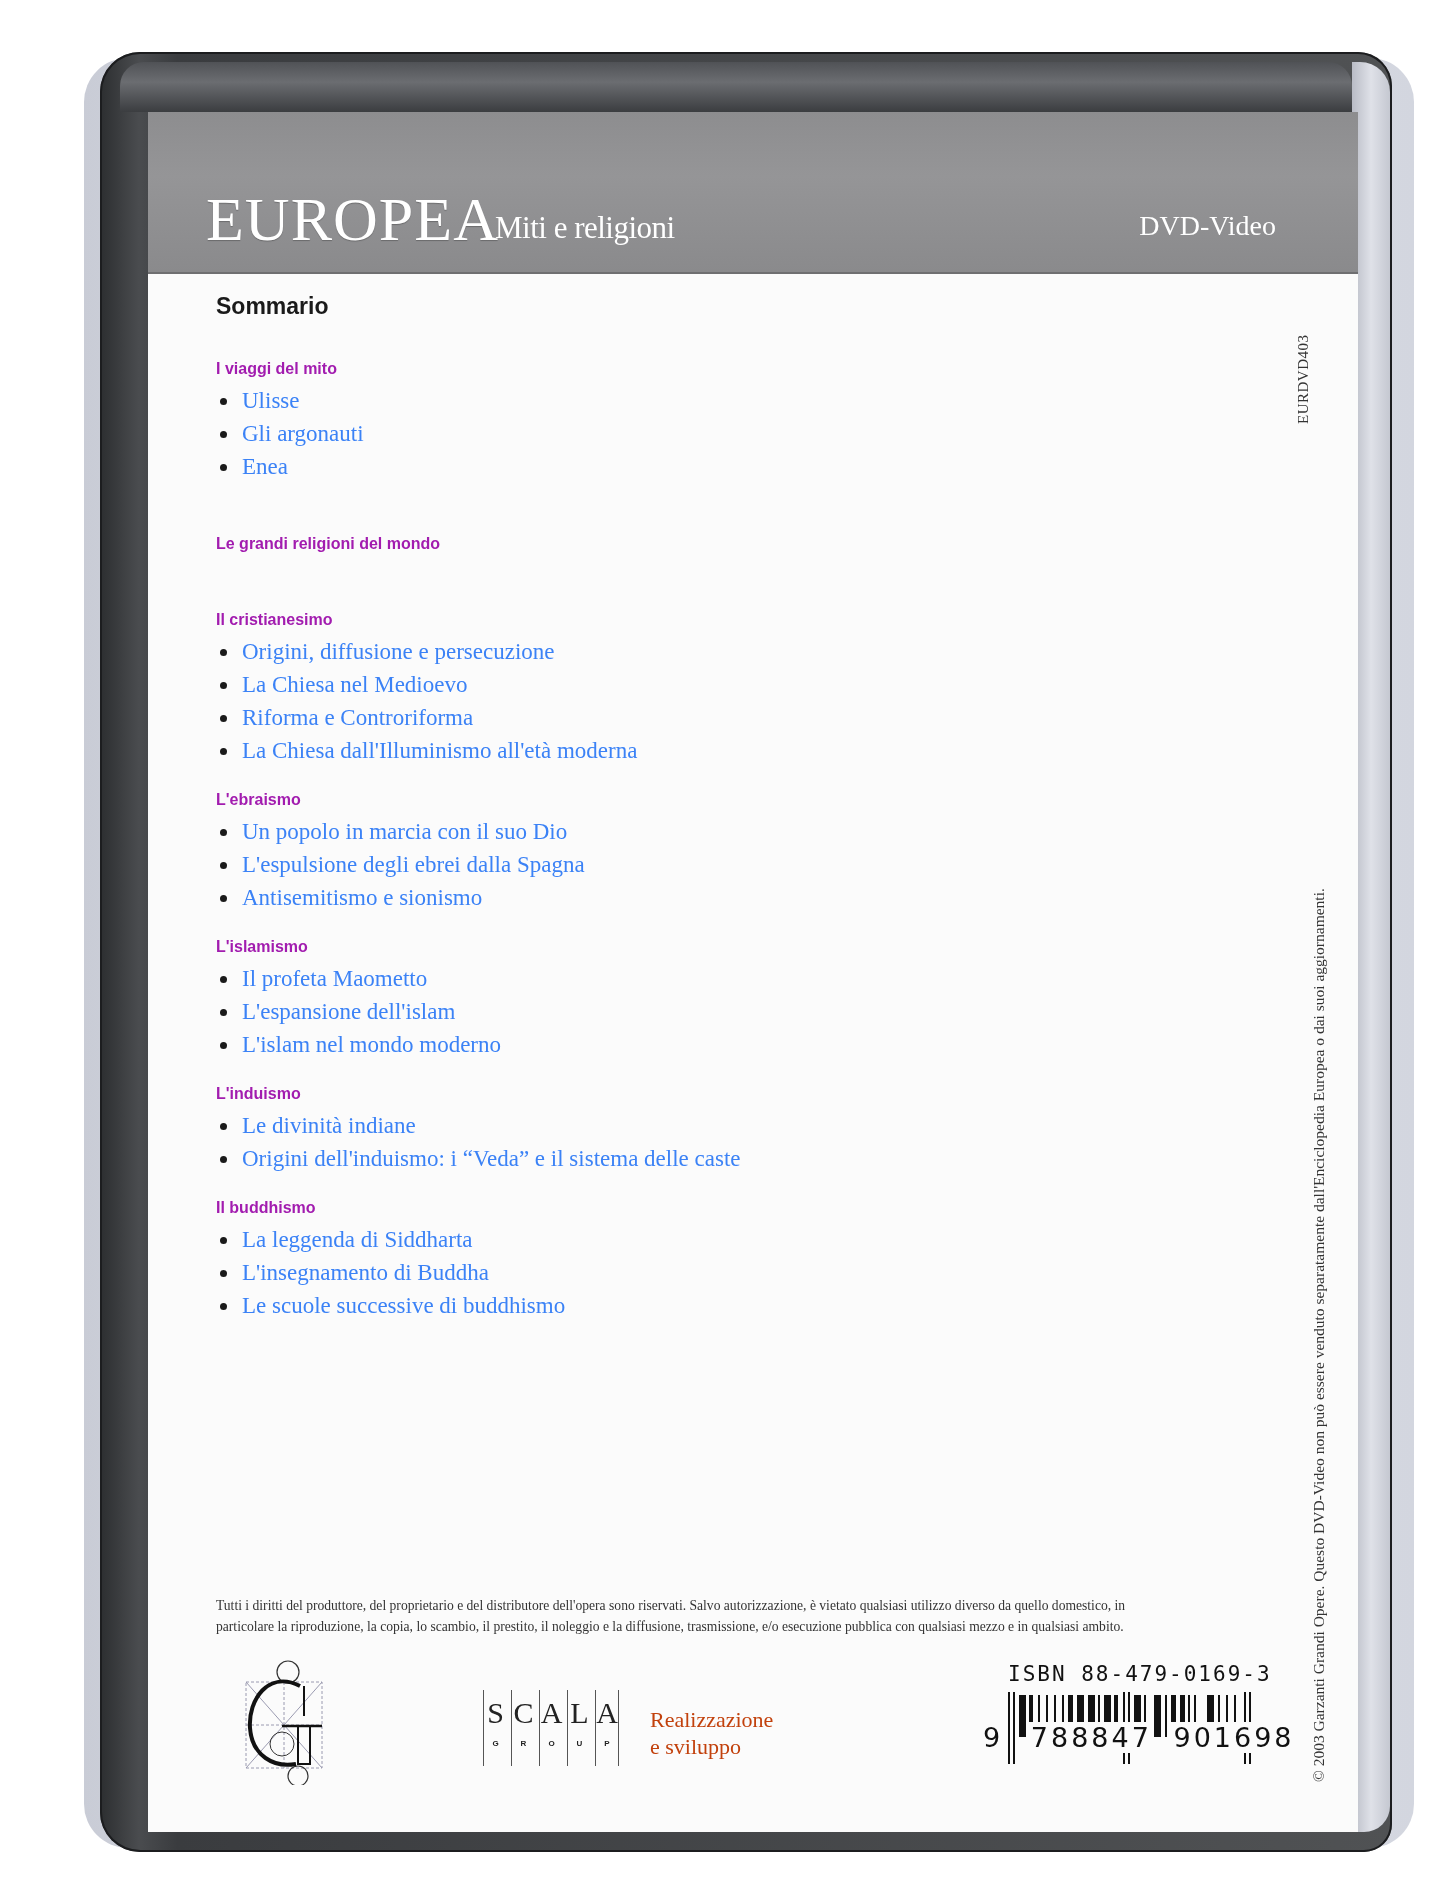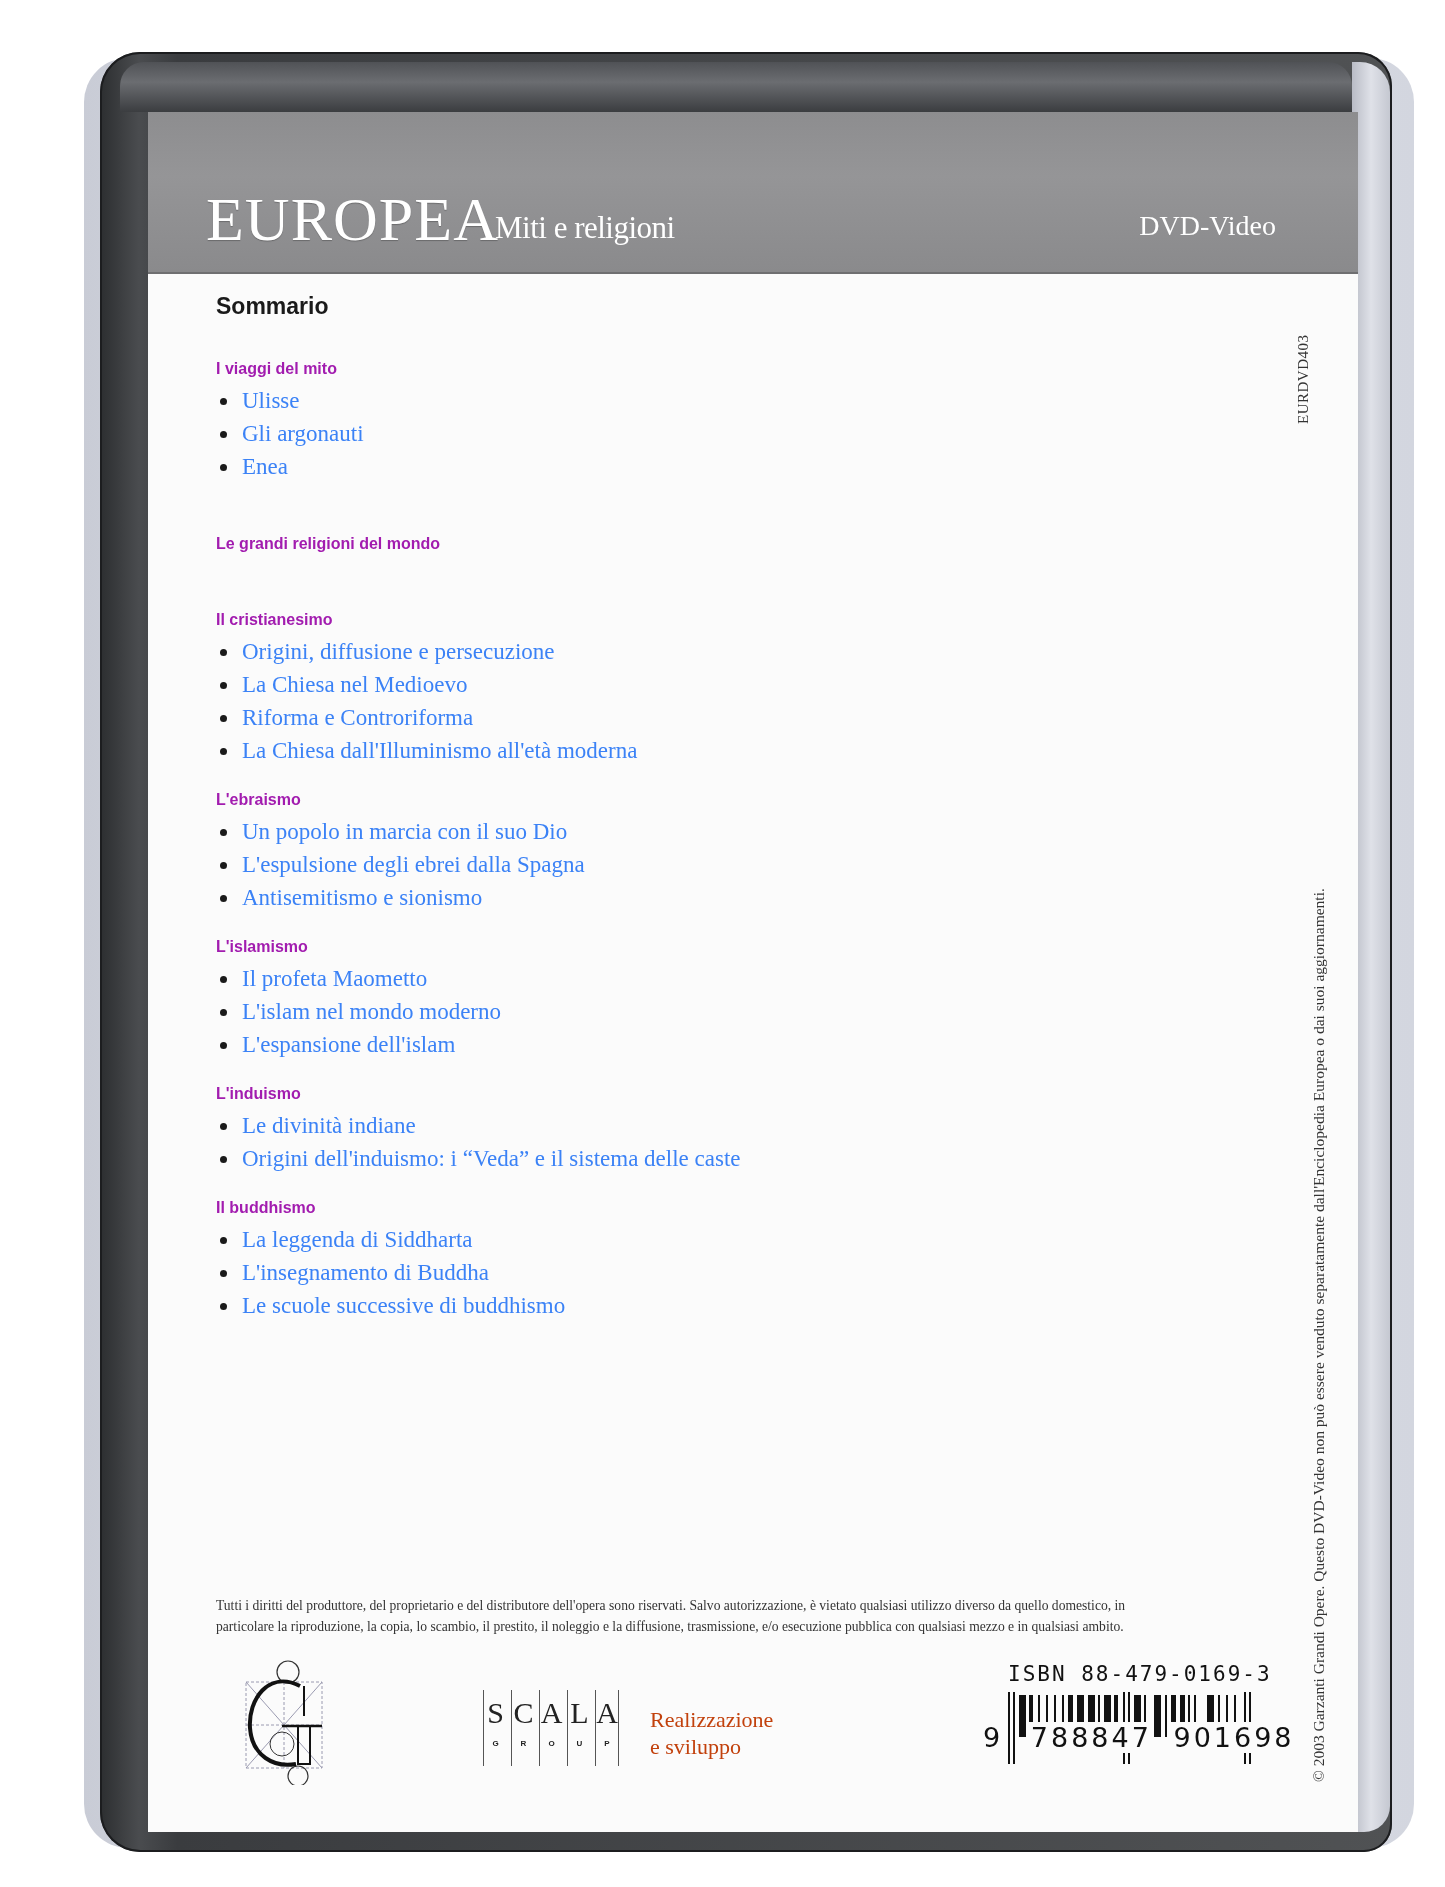--- a/index.html
+++ b/index.html
@@ -177,22 +177,22 @@
       <div class="section-heading">L'ebraismo</div>
       <div class="item"><span class="bullet"></span><span>Un popolo in marcia con il suo Dio</span></div>
       <div class="item"><span class="bullet"></span><span>L'espulsione degli ebrei dalla Spagna</span></div>
       <div class="item"><span class="bullet"></span><span>Antisemitismo e sionismo</span></div>
     </div>
     <div class="gap-sm"></div>
 
     <div class="group">
       <div class="section-heading">L'islamismo</div>
       <div class="item"><span class="bullet"></span><span>Il profeta Maometto</span></div>
+      <div class="item"><span class="bullet"></span><span>L'espansione dell'islam</span></div>
       <div class="item"><span class="bullet"></span><span>L'islam nel mondo moderno</span></div>
-      <div class="item"><span class="bullet"></span><span>L'espansione dell'islam</span></div>
     </div>
     <div class="gap-sm"></div>
 
     <div class="group">
       <div class="section-heading">L'induismo</div>
       <div class="item"><span class="bullet"></span><span>Le divinità indiane</span></div>
       <div class="item"><span class="bullet"></span><span>Origini dell'induismo: i “Veda” e il sistema delle caste</span></div>
     </div>
     <div class="gap-sm"></div>
 

